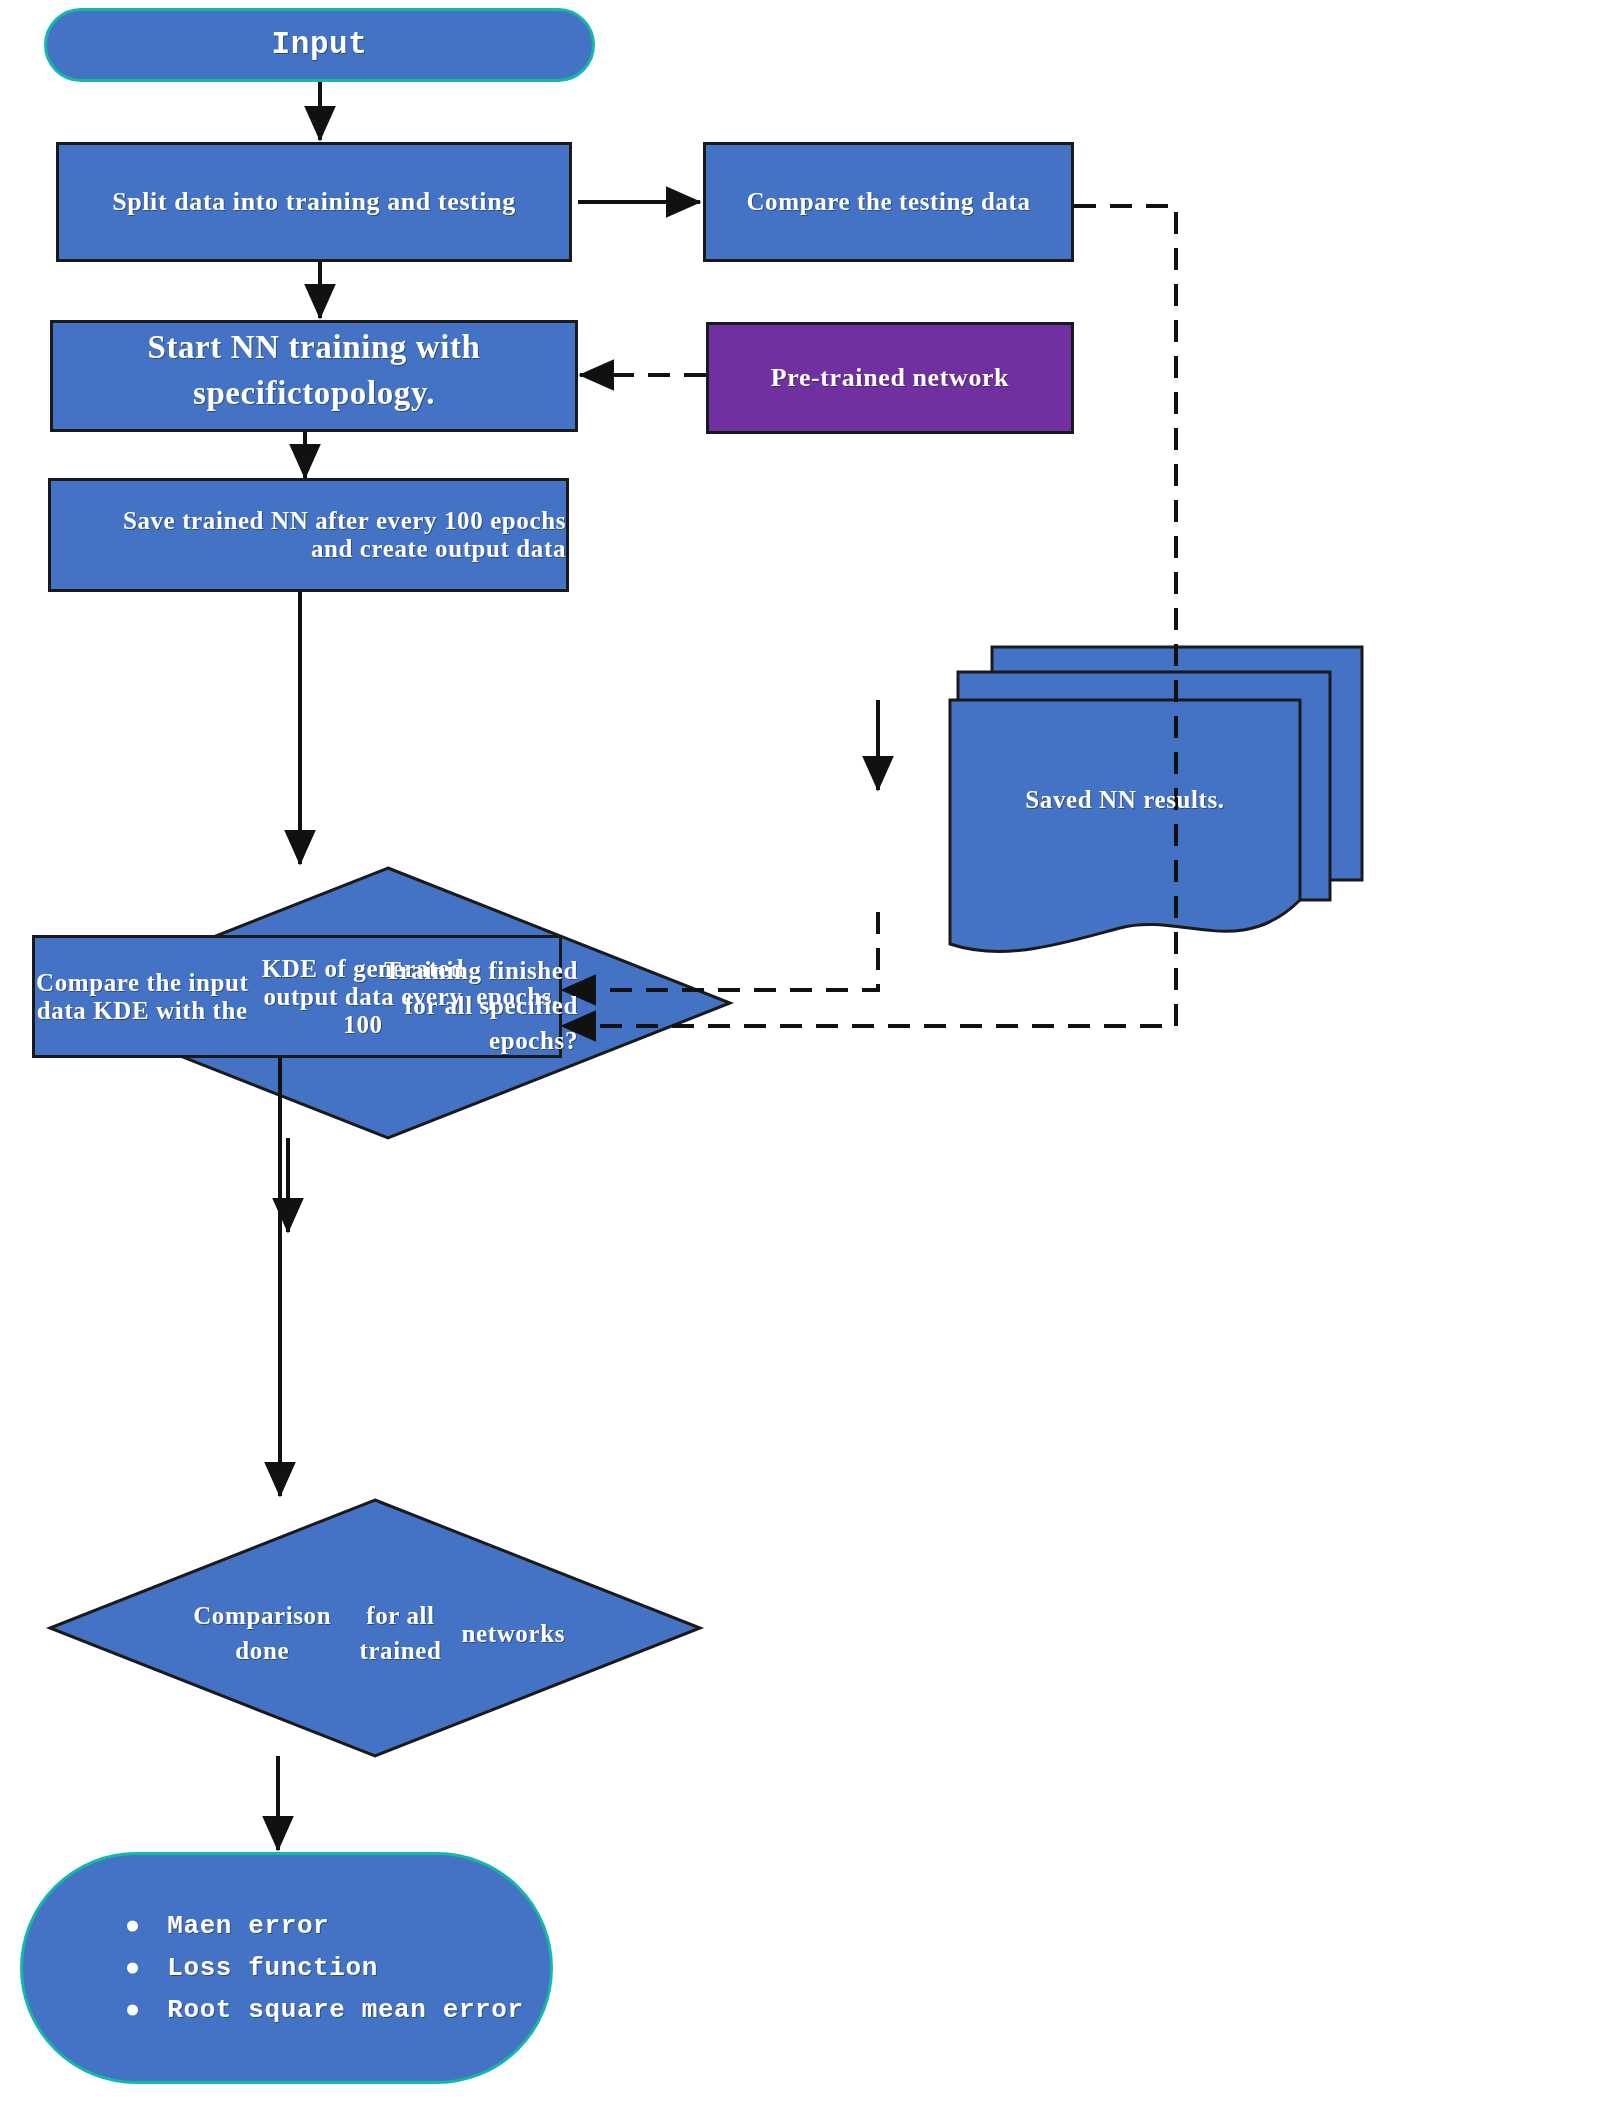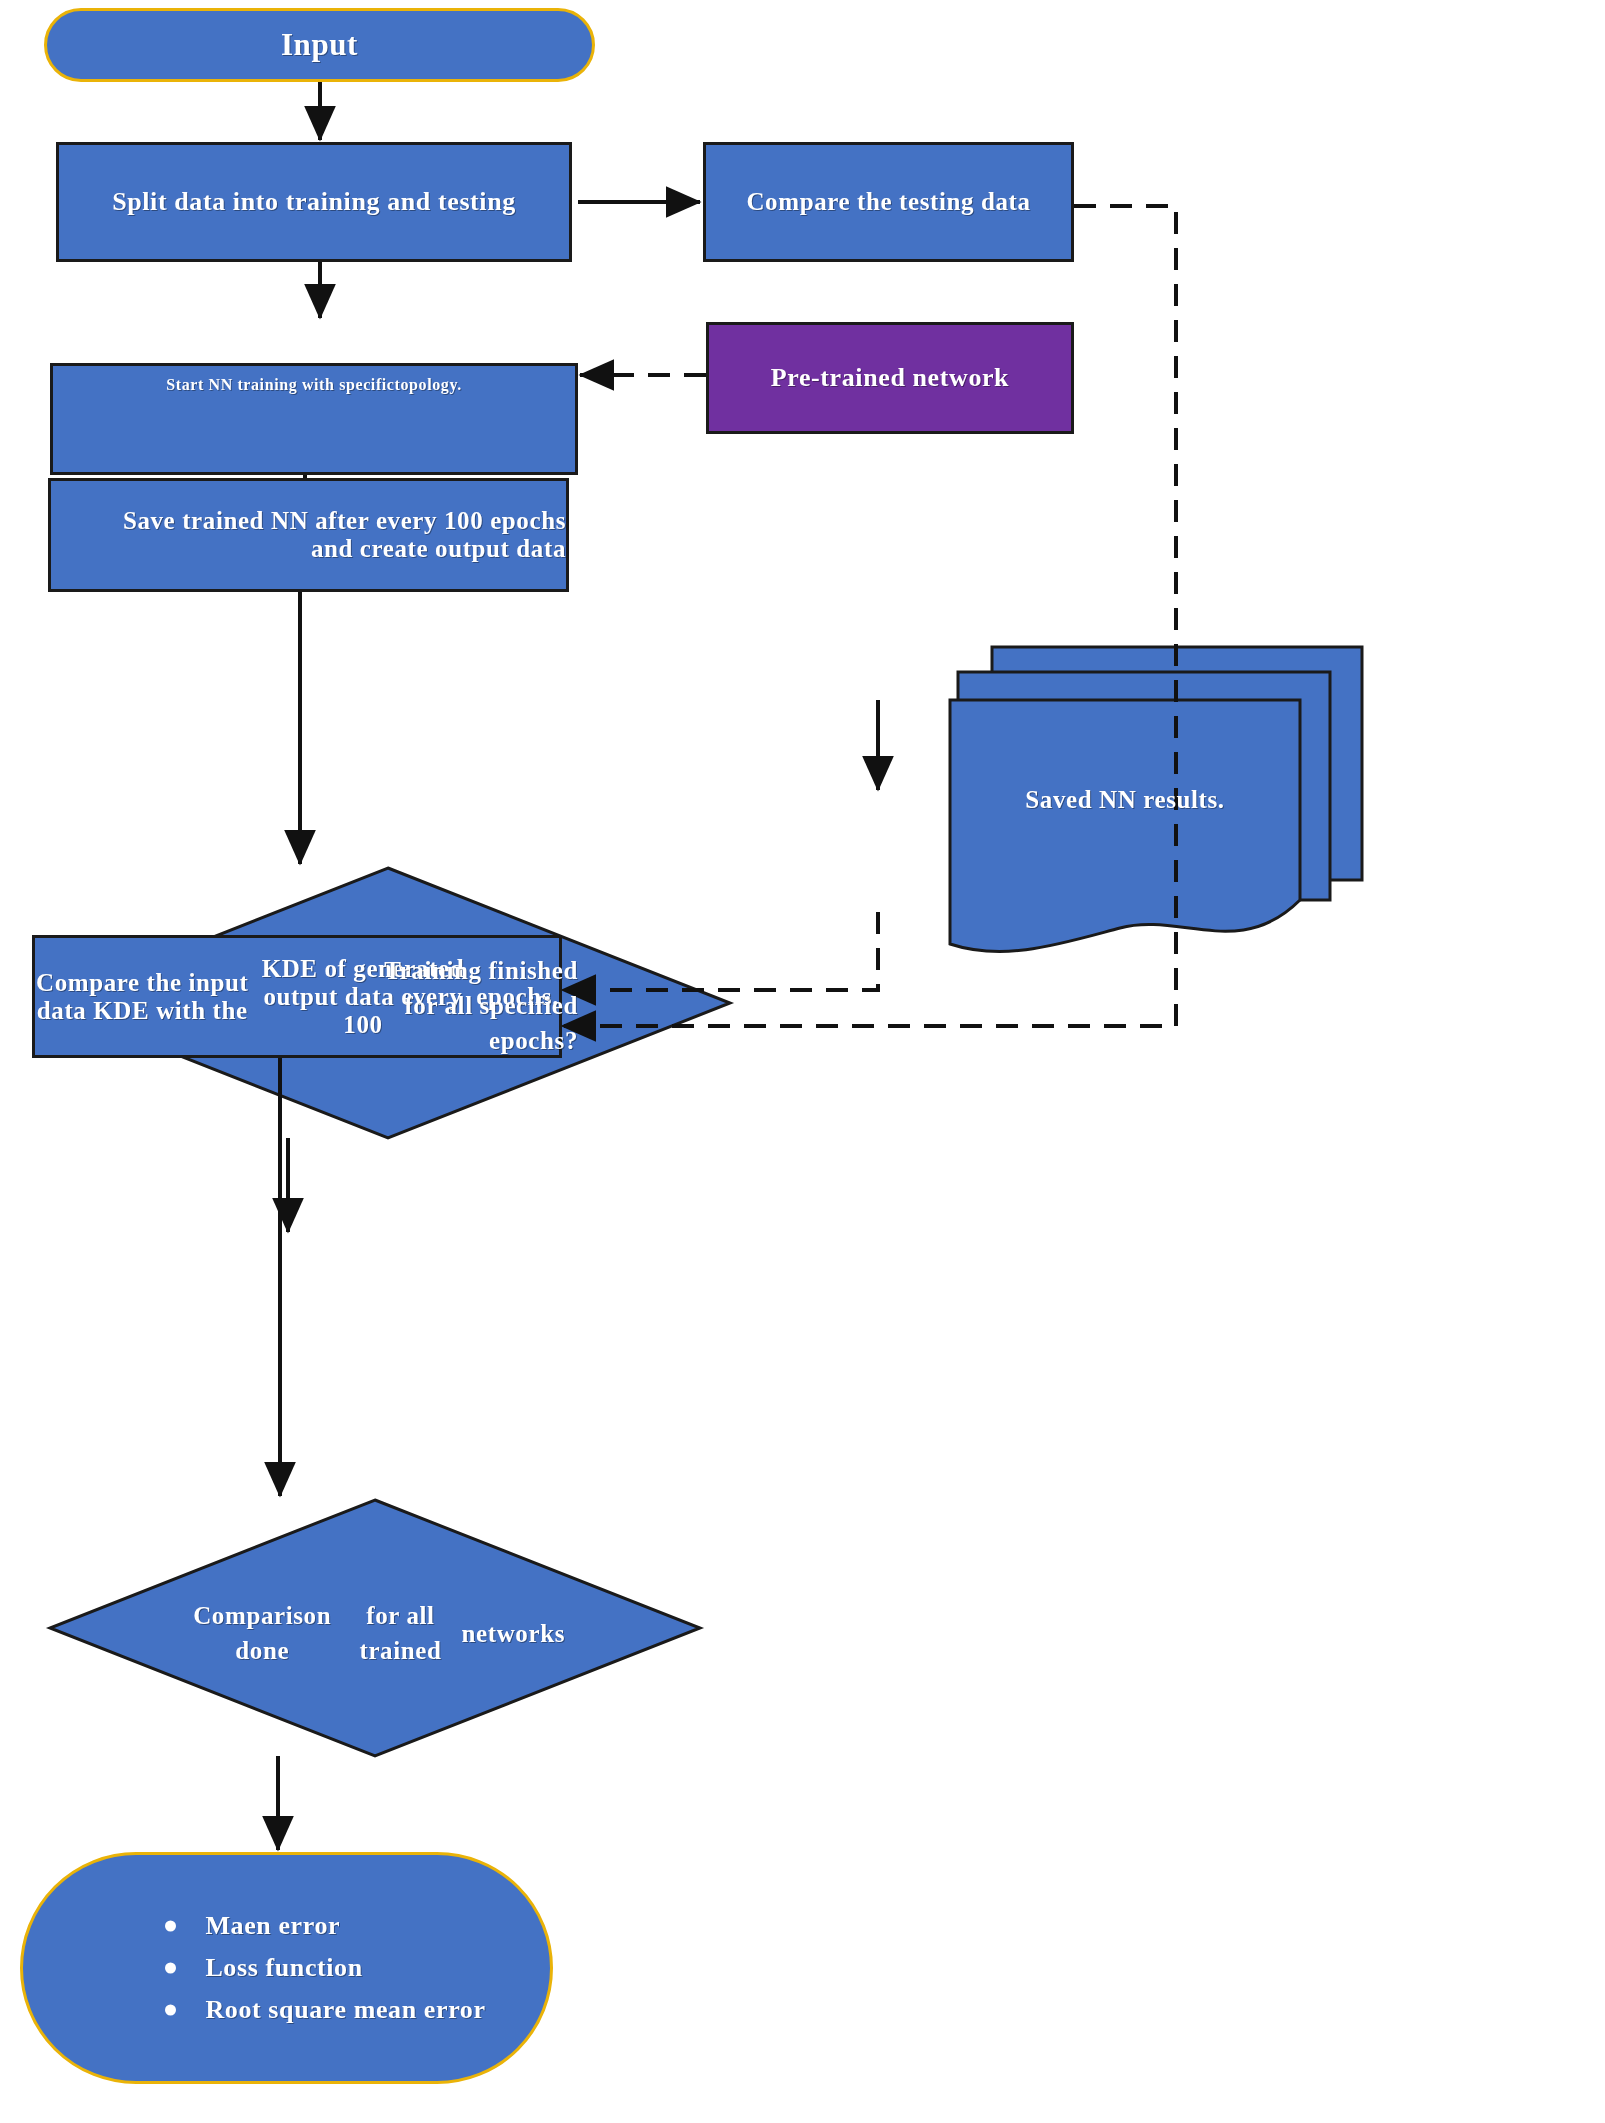--- a/index.html
+++ b/index.html
@@ -39,22 +39,23 @@
   }
   .proc {
     background: #4472C4;
     border: 3px solid #1a1a1a;
   }
   .proc.purple {
     background: #7030A0;
   }
   .term {
     background: #4472C4;
-    border: 3px solid #eab308;
+    border: 3px solid #14b8a6;
     border-radius: 999px;
+    font-family: Liberation Mono, monospace;
   }
   .label-wrap {
     padding: 0 14px;
     line-height: 1.38;
   }
   .diamond-label {
     position: absolute;
     display: flex;
     align-items: center;
     justify-content: center;
@@ -160,21 +161,21 @@
   </div>
 
   <div class="node proc" style="left:56px; top:142px; width:516px; height:120px; font-size:26px;">
     <span class="label-wrap">Split data into training and testing</span>
   </div>
 
   <div class="node proc" style="left:703px; top:142px; width:371px; height:120px; font-size:25px;">
     <span class="label-wrap">Compare the testing data</span>
   </div>
 
-  <div class="node proc" style="left:50px; top:320px; width:528px; height:112px; font-size:16px; align-items:flex-start; padding-top:8px;margin-top:43px;">
+  <div class="node proc" style="left:50px; top:320px; width:528px; height:112px; font-size:33px; align-items:flex-start; padding-top:2px;">
     <span class="label-wrap">Start NN training with specifictopology.</span>
   </div>
 
   <div class="node proc purple" style="left:706px; top:322px; width:368px; height:112px; font-size:26px;">
     <span class="label-wrap">Pre-trained network</span>
   </div>
 
   <div class="node proc" style="left:48px; top:478px; width:521px; height:114px; font-size:25px; flex-direction:column; justify-content:center;align-items:flex-end;">
     <span>Save trained NN after every 100 epochs</span>
     <span>and create output data</span>

